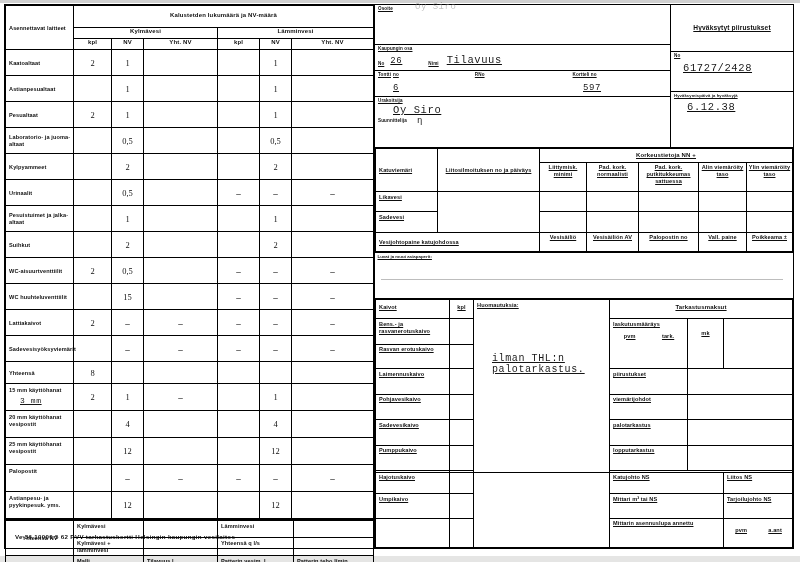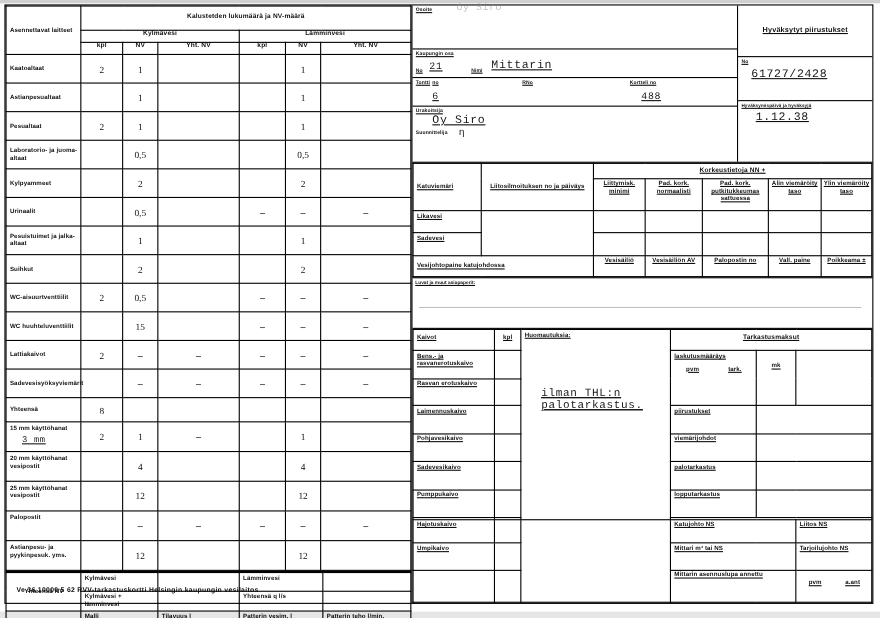--- a/index.html
+++ b/index.html
@@ -630,37 +630,37 @@
 
           <div class="fieldrow" style="height:40px">
             <div class="fcap">Osoite</div>
           </div>
 
 
           <div class="fieldrow" style="height:26px">
             <div class="fcap">Kaupungin osa</div>
             <div style="display:flex;align-items:flex-end;height:15px">
               <span class="fcap" style="padding-left:3px">No</span>
-              <span class="type sm" style="padding-left:6px">21</span>
+              <span class="type sm" style="padding-left:6px">26</span>
               <span class="fcap" style="padding-left:26px">Nimi</span>
-              <span class="type" style="padding-left:8px">Mittarin</span>
+              <span class="type" style="padding-left:8px">Tilavuus</span>
             </div>
           </div>
 
           <div class="fieldrow" style="height:26px">
             <div style="display:flex;height:10px">
               <span class="fcap">Tontti</span>
               <span class="fcap" style="padding-left:2px">no</span>
               <span class="fcap" style="padding-left:76px">RNo</span>
               <span class="fcap" style="padding-left:88px">Kortteli no</span>
             </div>
             <div style="display:flex;height:14px;align-items:center">
               <span class="type sm" style="padding-left:18px">6</span>
               <span class="type sm" style="padding-left:66px"></span>
-              <span class="type sm" style="padding-left:118px">488</span>
+              <span class="type sm" style="padding-left:118px">597</span>
             </div>
           </div>
 
           <div class="fieldrow" style="height:21px;border-bottom:none">
             <div class="fcap">Urakoitsija</div>
             <div class="type fval" style="padding-top:1px">Oy Siro</div>
           </div>
           <div style="height:0px;position:relative">
             <div class="fcap" style="position:absolute;top:-1px;left:0">Suunnittelija</div>
             <div class="type sm" style="position:absolute;top:-2px;left:42px">η</div>
@@ -668,21 +668,21 @@
         </div>
 
         <div id="hdrright">
           <div class="hdr" style="padding-top:19px;font-size:6.6px">Hyväksytyt piirustukset</div>
           <div style="border-top:0.9px solid #000;margin-top:20px;height:40px;position:relative">
             <div class="fcap">No</div>
             <div class="type" style="padding-left:12px;padding-top:4px">61727/2428</div>
           </div>
           <div style="border-top:0.9px solid #000;height:32px">
             <div class="fcap" style="font-size:4.2px">Hyväksymispäivä ja hyväksyjä</div>
-            <div class="type" style="padding-left:16px;padding-top:3px">1.12.38</div>
+            <div class="type" style="padding-left:16px;padding-top:3px">6.12.38</div>
           </div>
         </div>
       </div>
 
       <div class="rsec" style="height:105px">
         <table class="tbl">
           <colgroup>
             <col style="width:62px">
               <col style="width:102px">
               <col style="width:47px">

